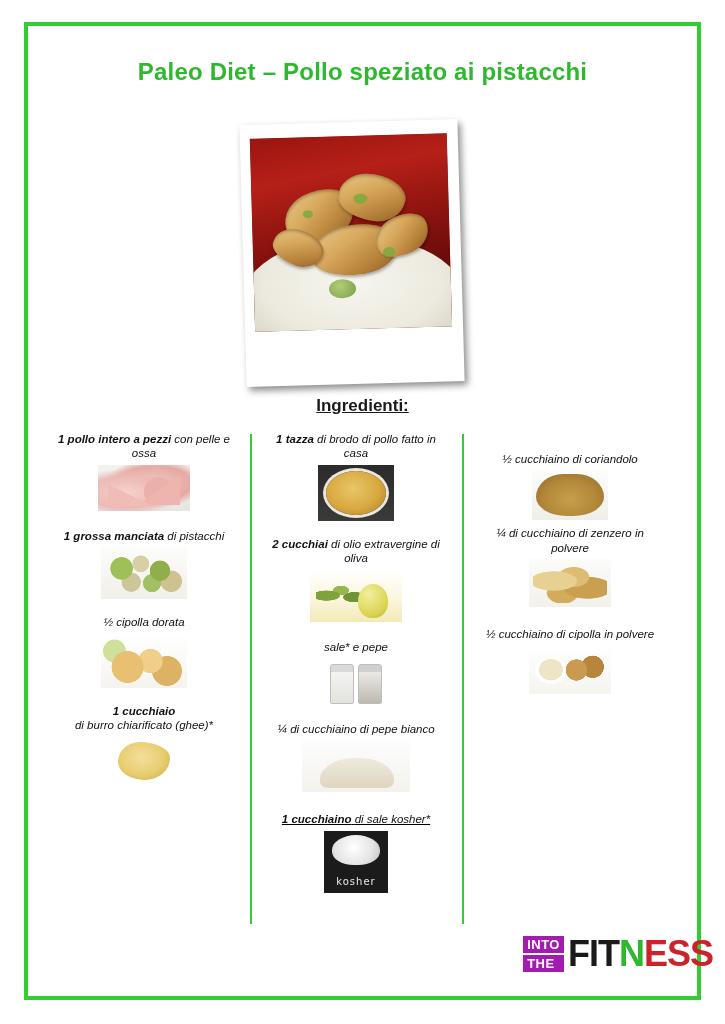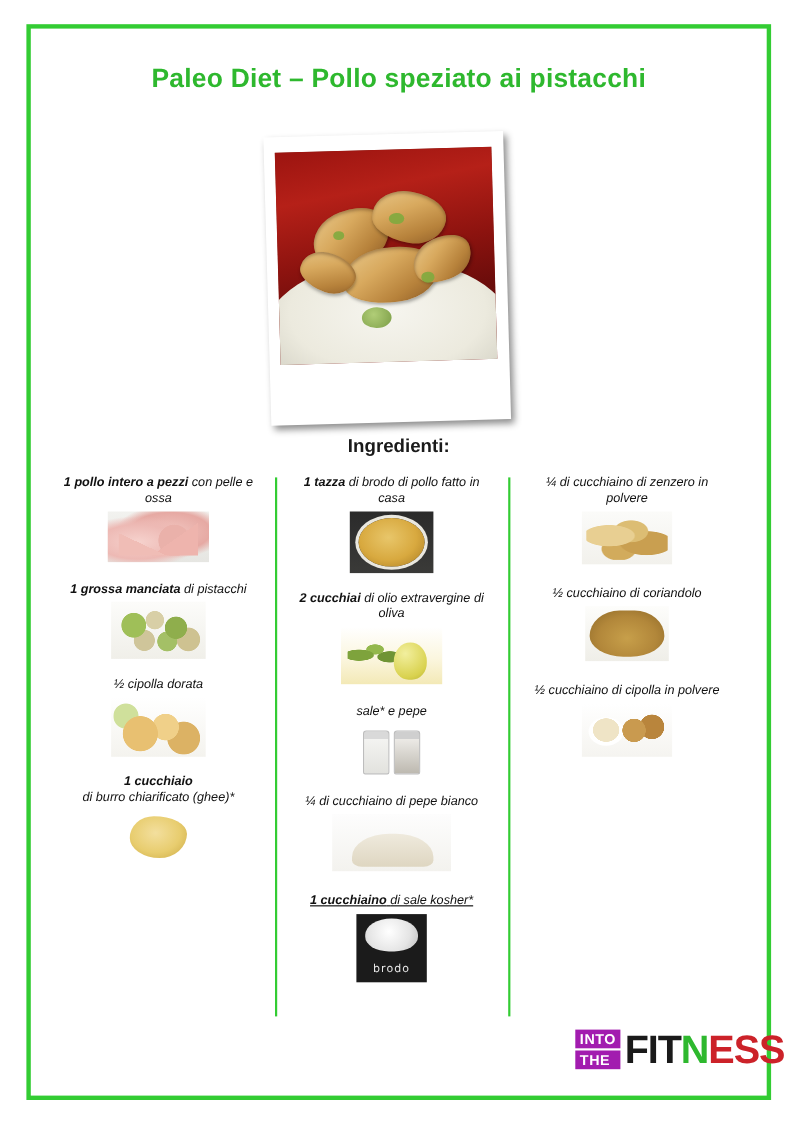--- a/index.html
+++ b/index.html
@@ -110,20 +110,21 @@
 
   .ingredienti-heading {
     position: absolute;
     left: 40px;
     top: 396px;
     width: 645px;
     text-align: center;
     font-size: 17px;
     font-weight: bold;
     color: #1a1a1a;
+    text-decoration: underline;
   }
 
   
   .columns {
     position: absolute;
     left: 40px;
     top: 432px;
     width: 645px;
     height: 500px;
   }
@@ -427,40 +428,40 @@
         </div>
         <div class="thumb t-whitepepper"></div>
       </div>
 
       <div class="item" style="margin-top:20px;text-decoration:underline;">
         <div class="item-label">
           <b>1 cucchiaino</b>
           <span>di sale kosher*</span>
         </div>
         <div class="thumb t-kosher">
-          <div class="kosher-word">brodo</div>
+          <div class="kosher-word">kosher</div>
         </div>
       </div>
 
     </div>
 
     <div class="col col-c">
 
+      <div class="item" style="margin-top:20px;">
+        <div class="item-label">
+          <span>½ cucchiaino di coriandolo</span>
+        </div>
+        <div class="thumb t-coriander"></div>
+      </div>
+
       <div class="item">
         <div class="item-label">
           <span>¼ di cucchiaino di zenzero in polvere</span>
         </div>
         <div class="thumb t-ginger"></div>
-      </div>
-
-      <div class="item" style="margin-top:20px;">
-        <div class="item-label">
-          <span>½ cucchiaino di coriandolo</span>
-        </div>
-        <div class="thumb t-coriander"></div>
       </div>
 
 
       <div class="item" style="margin-top:20px;">
         <div class="item-label">
           <span>½ cucchiaino di cipolla in polvere</span>
         </div>
         <div class="thumb t-onionpowder"></div>
       </div>
 

